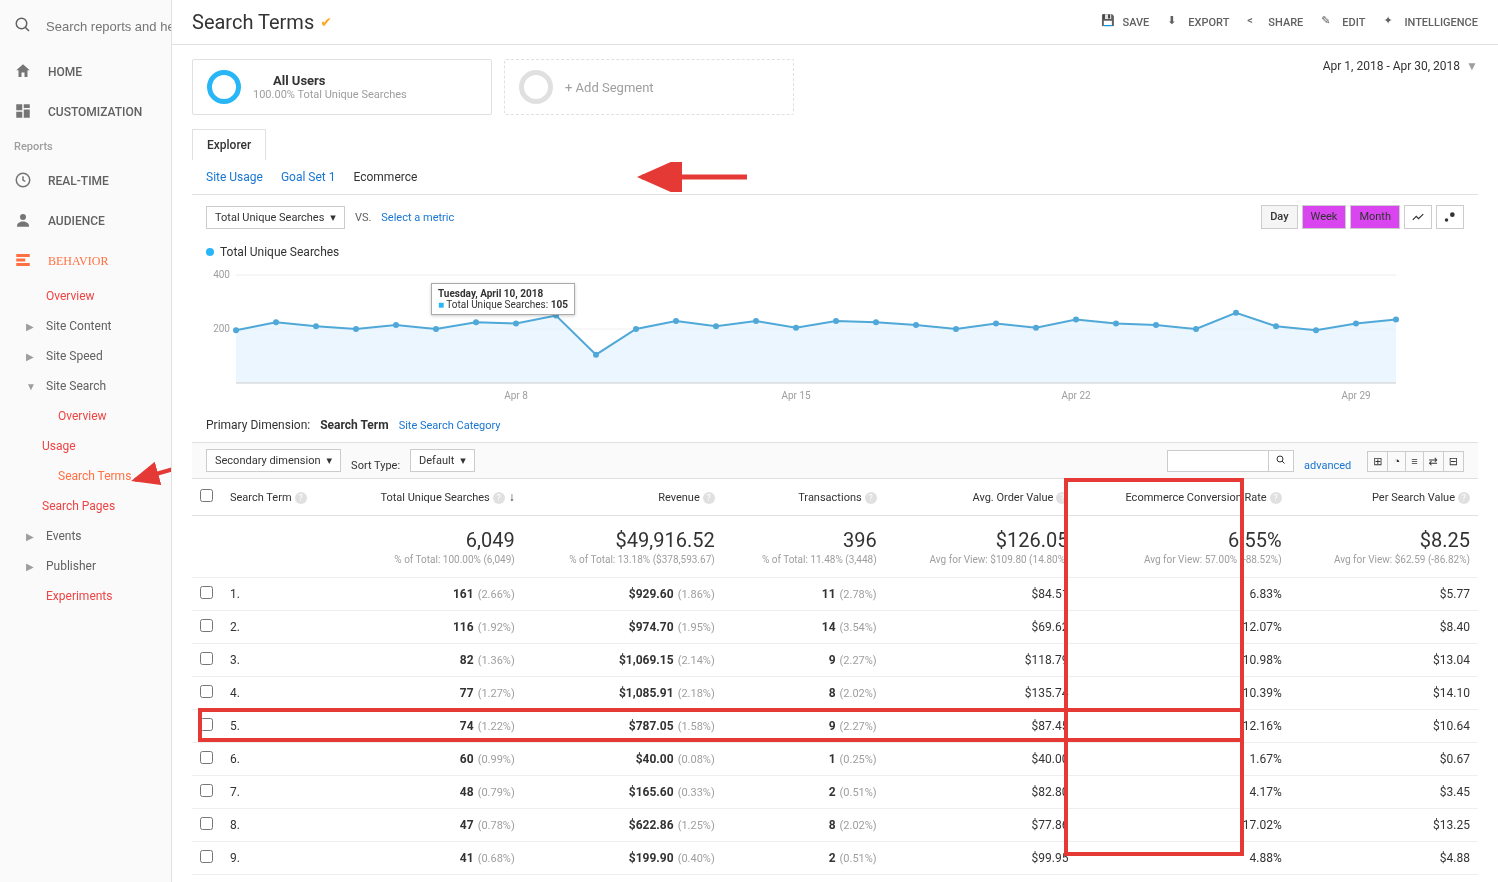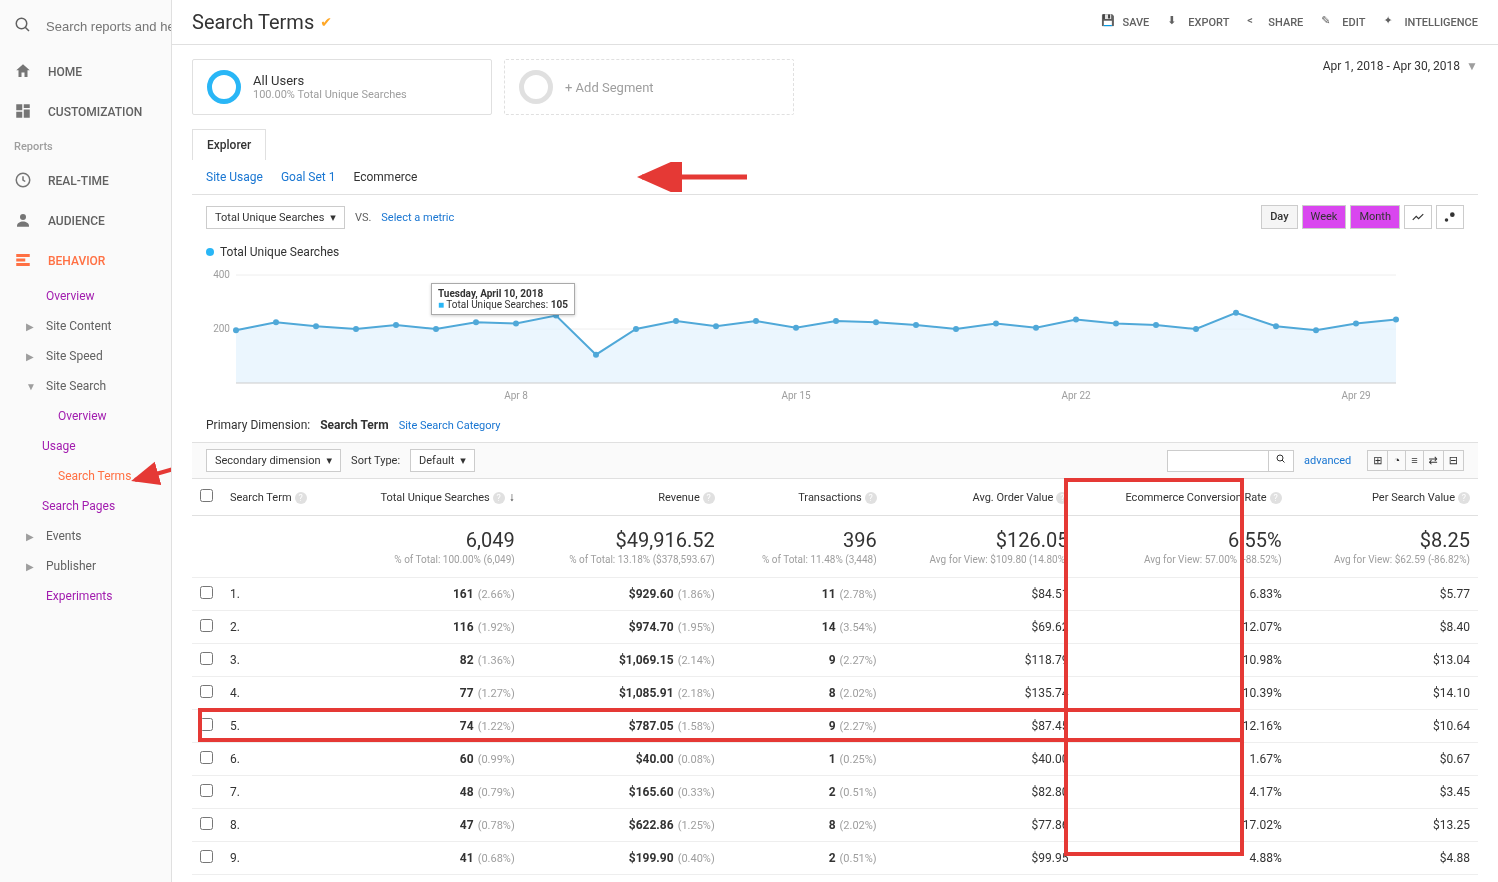--- a/index.html
+++ b/index.html
@@ -4,41 +4,41 @@
 <style>
 * { margin:0; padding:0; box-sizing:border-box; }
 body { font-family:Roboto,Arial,sans-serif; font-size:13px; color:#333; background:#fff; width:1498px; height:882px; overflow:hidden; }
 .app { display:flex; height:100%; }
 .sidebar { width:172px; border-right:1px solid #e0e0e0; background:#fafafa; overflow-y:auto; }
 .search-row { display:flex; align-items:center; padding:16px 14px; }
 .search-row .icon { width:20px; height:20px; color:#616161; }
 .search-row input { border:none; background:transparent; font-size:13px; color:#9e9e9e; margin-left:14px; outline:none; width:140px; }
 .nav-item { display:flex; align-items:center; padding:10px 14px; color:#616161; font-size:12px; font-weight:500; cursor:pointer; }
 .nav-item .icon { width:20px; height:20px; margin-right:14px; color:#757575; }
-.nav-item.active { color:#ff7043; }
+.nav-item.active { color:#ff7043;font-family:Liberation Serif, serif; }
 .nav-item.active .icon { color:#ff7043; }
 .nav-heading { padding:8px 14px; font-size:11px; color:#9e9e9e; font-weight:500; }
-.nav-sub { padding:8px 14px 8px 46px; font-size:12px; color:#a21caf; cursor:pointer; }
+.nav-sub { padding:8px 14px 8px 46px; font-size:12px; color:#ef4444; cursor:pointer; }
 .nav-sub.selected { color:#ff7043; }
 .nav-sub-expand { display:flex; align-items:center; padding:8px 14px 8px 26px; font-size:12px; color:#616161; cursor:pointer; }
 .nav-sub-expand .caret { width:12px; margin-right:8px; color:#9e9e9e; font-size:10px; }
 .main { flex:1; overflow-y:auto; background:#fff; }
 .topbar { display:flex; align-items:center; padding:10px 20px; border-bottom:1px solid #e0e0e0; }
 .page-title { font-size:20px; font-weight:400; color:#333; display:flex; align-items:center; }
 .verified { color:#ffa726; margin-left:6px; font-size:14px; }
 .top-actions { margin-left:auto; display:flex; gap:18px; }
 .top-action { display:flex; align-items:center; gap:5px; font-size:11px; color:#616161; cursor:pointer; font-weight:500; }
 .top-action .icon { width:16px; height:16px; }
 .content { padding:14px 20px; }
 .segments-row { display:flex; gap:12px; align-items:flex-start; }
 .segment-card { border:1px solid #e0e0e0; border-radius:2px; padding:10px 14px; display:flex; align-items:center; gap:12px; min-width:300px; background:#fff; }
 .segment-card.dashed { border-style:dashed; color:#9e9e9e; min-width:290px; }
 .circle { width:34px; height:34px; border-radius:50%; border:5px solid #29b6f6; }
 .circle.grey { border-color:#e0e0e0; }
-.seg-title { font-size:13px; font-weight:400; }
+.seg-title { font-size:13px; font-weight:700;margin-left:20px; }
 .seg-sub { font-size:11px; color:#9e9e9e; }
 .date-range { margin-left:auto; font-size:12px; color:#333; display:flex; align-items:center; gap:6px; cursor:pointer; }
 .tabs { margin-top:14px; border:1px solid #e0e0e0; border-bottom:none; display:inline-block; background:#fff; }
 .tab { padding:8px 14px; font-size:12px; font-weight:500; display:inline-block; }
 .subtabs { border-bottom:1px solid #e0e0e0; padding:10px 14px; font-size:12px; display:flex; gap:18px; align-items:center; position:relative; }
 .subtabs a { color:#1976d2; cursor:pointer; }
 .subtabs a.active { color:#333; }
 .arrow-red { position:absolute; left:440px; top:2px; }
 .arrow-red2 { position:absolute; }
 .metric-row { display:flex; align-items:center; padding:10px 14px; gap:10px; font-size:11px; }
@@ -50,21 +50,21 @@
 .btn-sm.active { background:#f5f5f5; font-weight:500; }
 .icon-btn { border:1px solid #ccc; padding:4px 6px; background:#fff; cursor:pointer; display:inline-flex; }
 .chart-area { padding:6px 14px 0 14px; }
 .legend { display:flex; align-items:center; gap:6px; font-size:12px; color:#333; }
 .legend-dot { width:8px; height:8px; border-radius:50%; background:#29b6f6; }
 .chart-wrap { position:relative; margin-top:6px; }
 .tooltip { position:absolute; left:225px; top:18px; background:#fff; border:1px solid #aaa; padding:4px 6px; font-size:10px; box-shadow:0 1px 3px rgba(0,0,0,0.2); }
 .tooltip b { font-weight:700; }
 .dim-row { padding:10px 14px; font-size:12px; color:#333; display:flex; gap:10px; align-items:center; }
 .dim-row .bold { font-weight:700; }
-.table-controls { display:flex; align-items:center; padding:6px 14px; gap:10px; font-size:11px; border-top:1px solid #e0e0e0; background:#fafafa; }
+.table-controls { display:flex; align-items:flex-end; padding:6px 14px; gap:10px; font-size:11px; border-top:1px solid #e0e0e0; background:#fafafa; }
 .search-box { margin-left:auto; display:flex; border:1px solid #ccc; background:#fff; }
 .search-box input { border:none; padding:4px 6px; font-size:11px; outline:none; width:100px; }
 .search-box button { border:none; border-left:1px solid #ccc; background:#fff; padding:2px 6px; cursor:pointer; }
 .view-icons { display:flex; gap:0; border:1px solid #ccc; margin-left:6px; }
 .view-icons span { border-right:1px solid #ccc; padding:3px 5px; cursor:pointer; font-size:11px; }
 .view-icons span:last-child { border-right:none; }
 table { width:100%; border-collapse:collapse; font-size:12px; }
 th { text-align:left; padding:10px 8px; border-top:1px solid #e0e0e0; border-bottom:1px solid #e0e0e0; font-weight:400; color:#333; background:#fff; font-size:11px; position:relative; }
 th.right, td.right { text-align:right; }
 .help { display:inline-block; width:12px; height:12px; border-radius:50%; background:#e0e0e0; color:#fff; font-size:9px; text-align:center; line-height:12px; margin-left:3px; }

